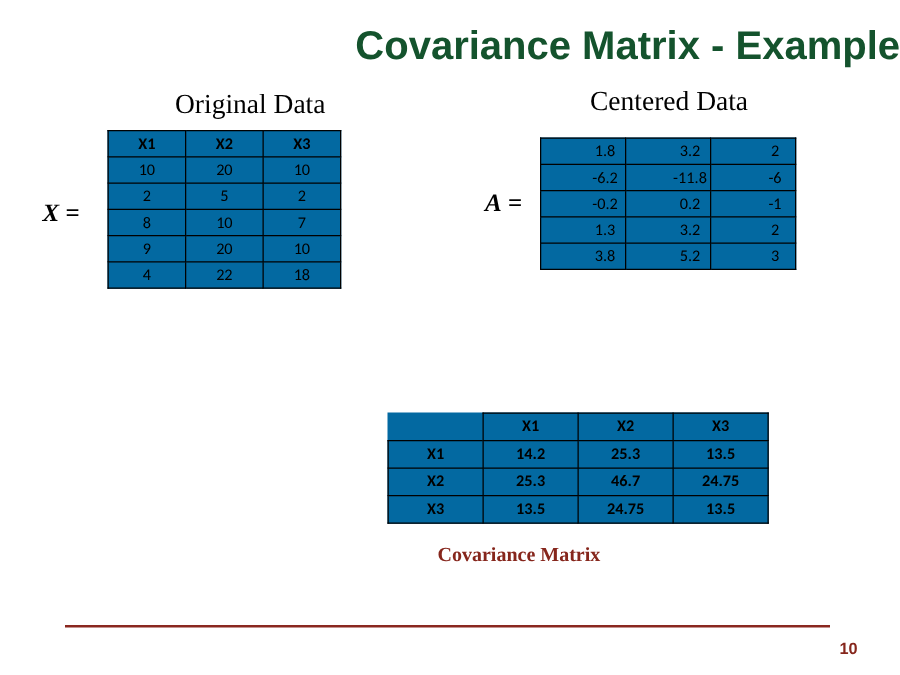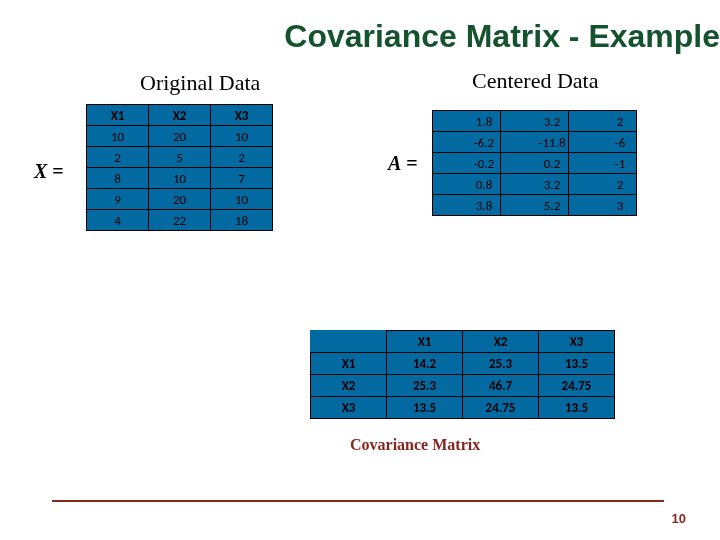--- a/index.html
+++ b/index.html
@@ -170,21 +170,21 @@
       <td>-6.2</td>
       <td>-11.8</td>
       <td>-6</td>
     </tr>
     <tr>
       <td>-0.2</td>
       <td>0.2</td>
       <td>-1</td>
     </tr>
     <tr>
-      <td>0.8</td>
+      <td>1.3</td>
       <td>3.2</td>
       <td>2</td>
     </tr>
     <tr>
       <td>3.8</td>
       <td>5.2</td>
       <td>3</td>
     </tr>
   </tbody>
     </table>

